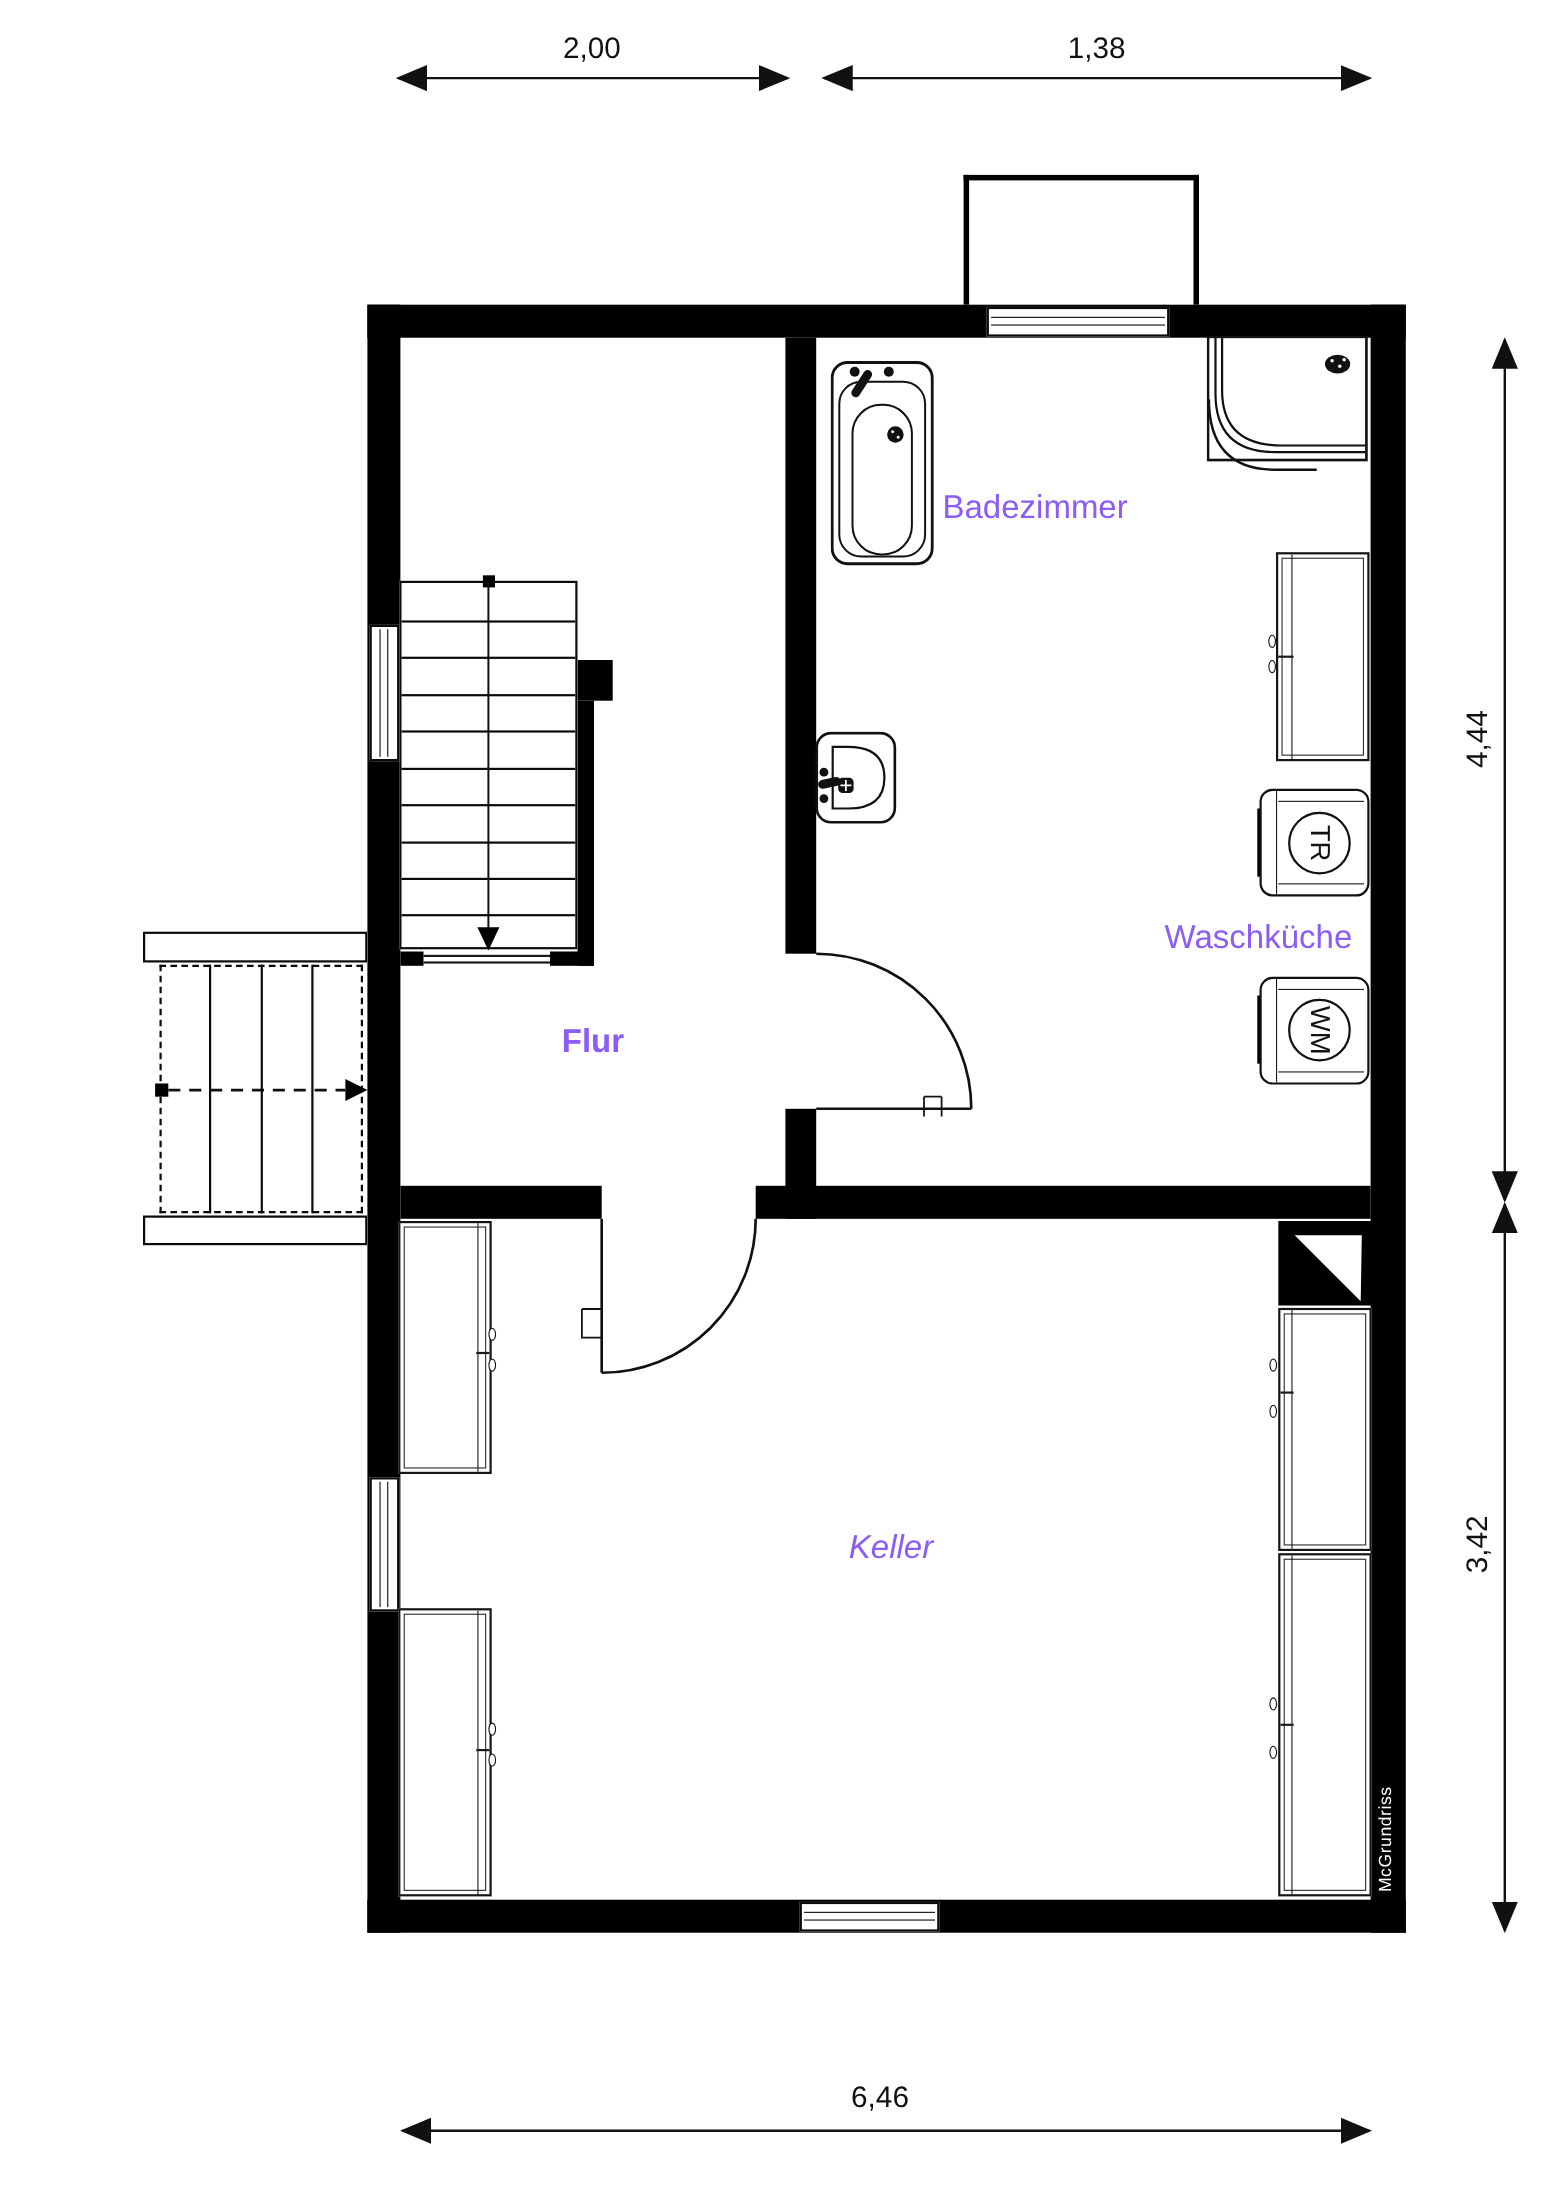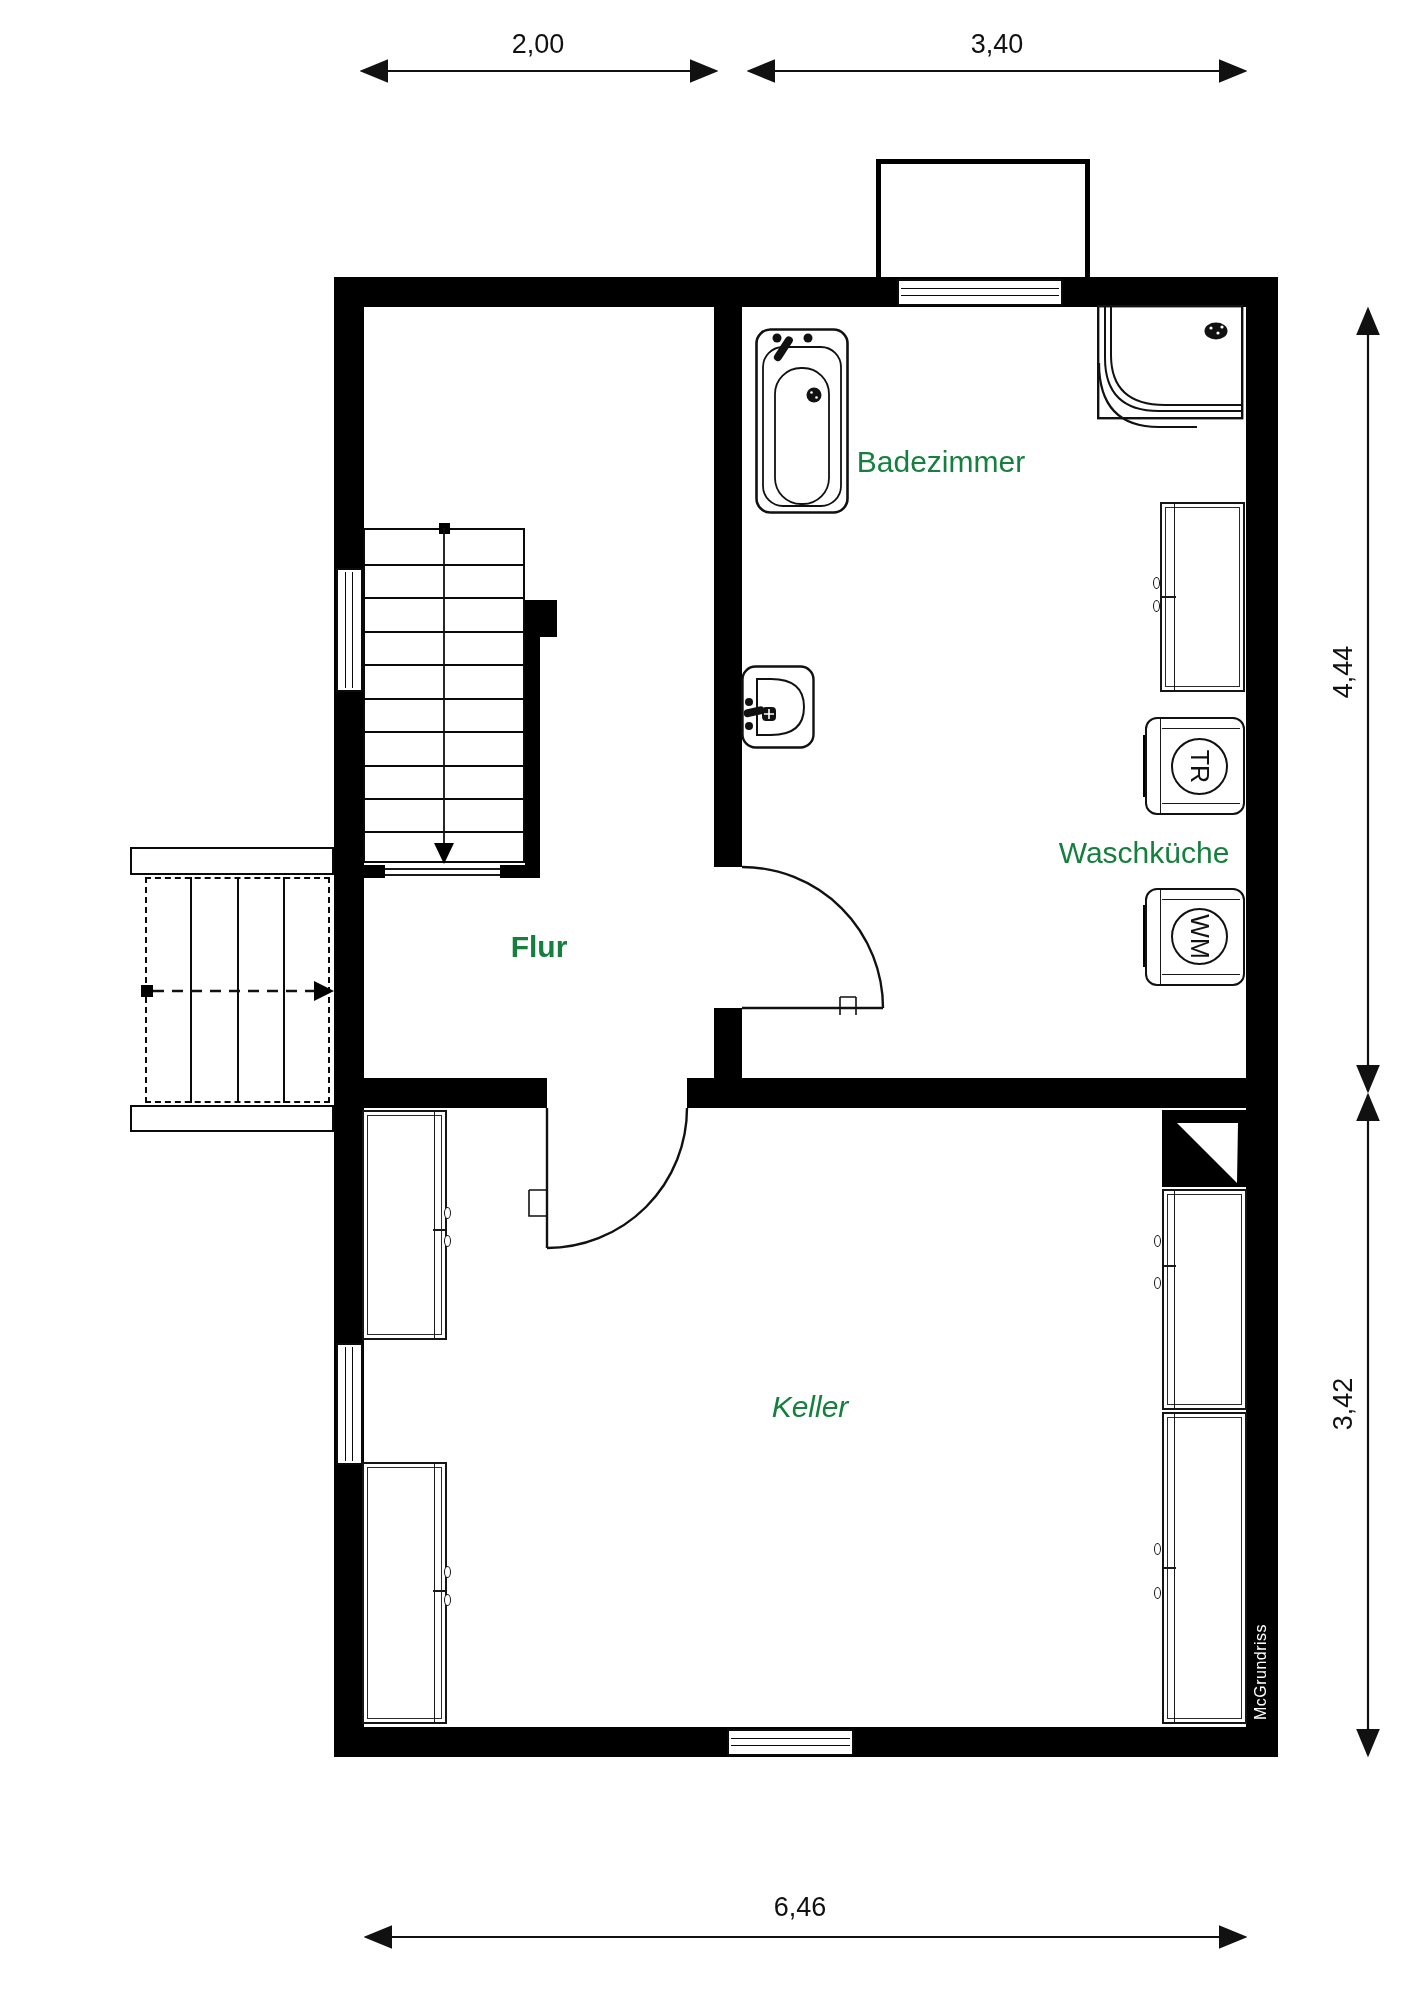--- a/index.html
+++ b/index.html
@@ -3,21 +3,21 @@
 <meta charset="utf-8">
 <style>
   html,body{margin:0;padding:0;background:#fff;}
   #plan{position:relative;width:1413px;height:2000px;background:#fff;
         font-family:"Liberation Sans",sans-serif;overflow:hidden;}
   .wall{position:absolute;background:#000;}
   .win{position:absolute;background:#fff;border:2px solid #0a0a0a;box-sizing:border-box;z-index:3;}
   .glz-h{position:absolute;left:2px;right:2px;height:0;border-top:1.6px solid #0a0a0a;}
   .glz-v{position:absolute;top:2px;bottom:2px;width:0;border-left:1.6px solid #0a0a0a;}
   .bump{position:absolute;background:#000;z-index:1;}
-  .room-label{position:absolute;transform:translate(-50%,-50%);font-size:30px;color:#15803d;
+  .room-label{position:absolute;transform:translate(-50%,-50%);font-size:30px;color:#8b5cf6;
         white-space:nowrap;z-index:6;}
   .dim-label{position:absolute;transform:translate(-50%,-50%);font-size:27px;color:#111;
         white-space:nowrap;z-index:6;}
   .rot{transform:translate(-50%,-50%) rotate(-90deg);}
   .watermark{position:absolute;transform:translate(-50%,-50%) rotate(-90deg);font-size:16px;
         color:#fff;white-space:nowrap;z-index:7;letter-spacing:.5px;}
   .stairs{position:absolute;left:363px;top:528px;width:162px;height:335px;
         border:2px solid #0a0a0a;box-sizing:border-box;background:#fff;z-index:2;}
   .tread{position:absolute;left:0;right:0;height:0;border-top:2px solid #0a0a0a;}
   .rail{position:absolute;border:2.2px solid #0a0a0a;background:#fff;box-sizing:border-box;z-index:2;}
@@ -248,20 +248,20 @@
       <line x1="366" y1="1937" x2="1245" y2="1937" stroke="#111" stroke-width="2.2" marker-start="url(#ah)" marker-end="url(#ah)"></line>
     </g>
   </svg>
 
   <div class="room-label" style="left:941px;top:462px;">Badezimmer</div>
   <div class="room-label" style="left:1144px;top:853px;">Waschküche</div>
   <div class="room-label" style="left:539px;top:947px;font-weight:bold;">Flur</div>
   <div class="room-label" style="left:810px;top:1407px;font-style:italic;">Keller</div>
 
   <div class="dim-label" style="left:538px;top:44px;">2,00</div>
-  <div class="dim-label" style="left:997px;top:44px;">3,40</div>
+  <div class="dim-label" style="left:997px;top:44px;">1,38</div>
   <div class="dim-label rot" style="left:1343px;top:672px;">4,44</div>
   <div class="dim-label rot" style="left:1343px;top:1404px;">3,42</div>
   <div class="dim-label" style="left:800px;top:1907px;">6,46</div>
 
   <div class="watermark" style="left:1261px;top:1672px;">McGrundriss</div>
 
 </div>
 
 </body></html>

